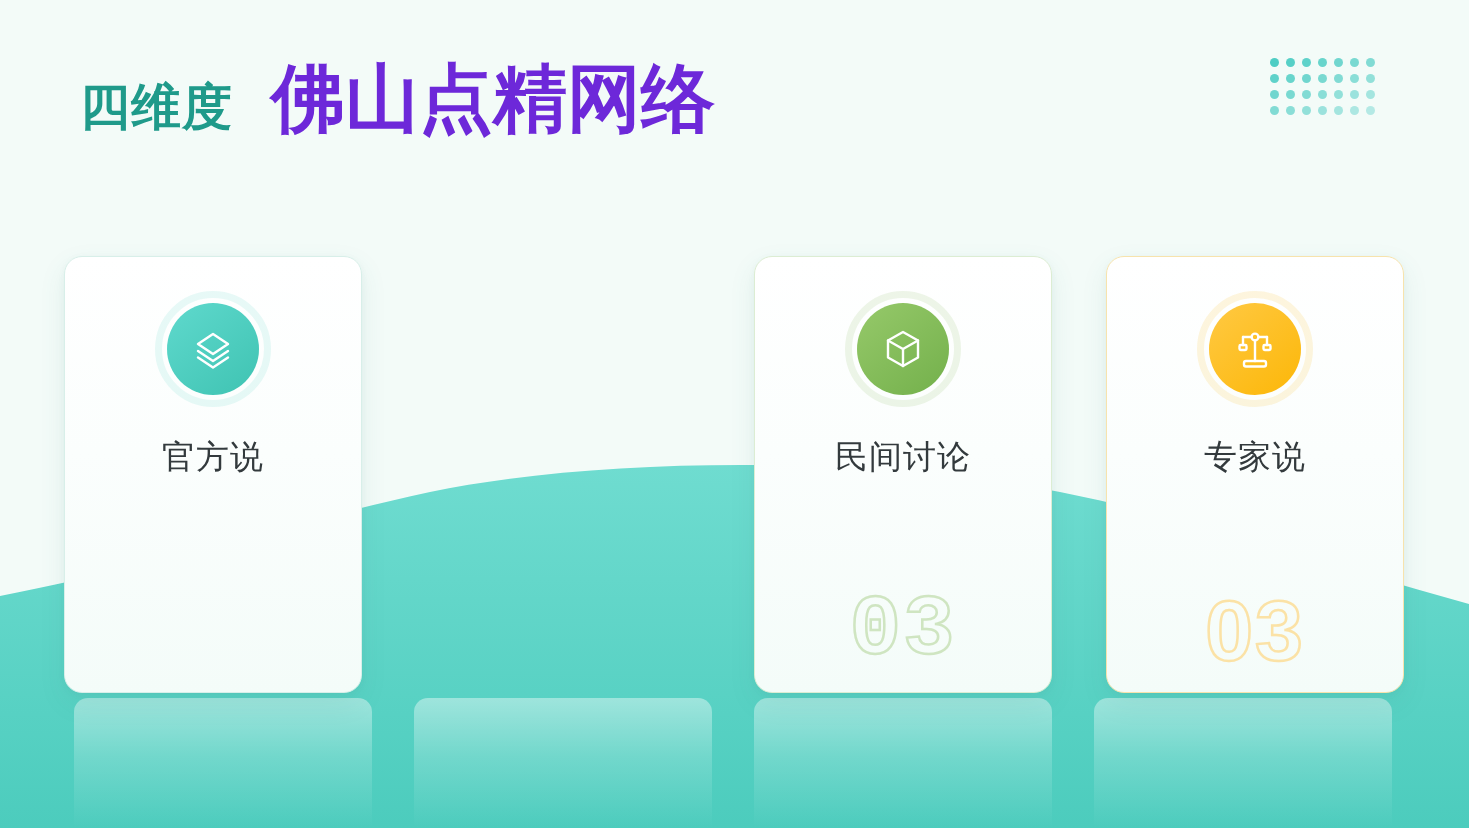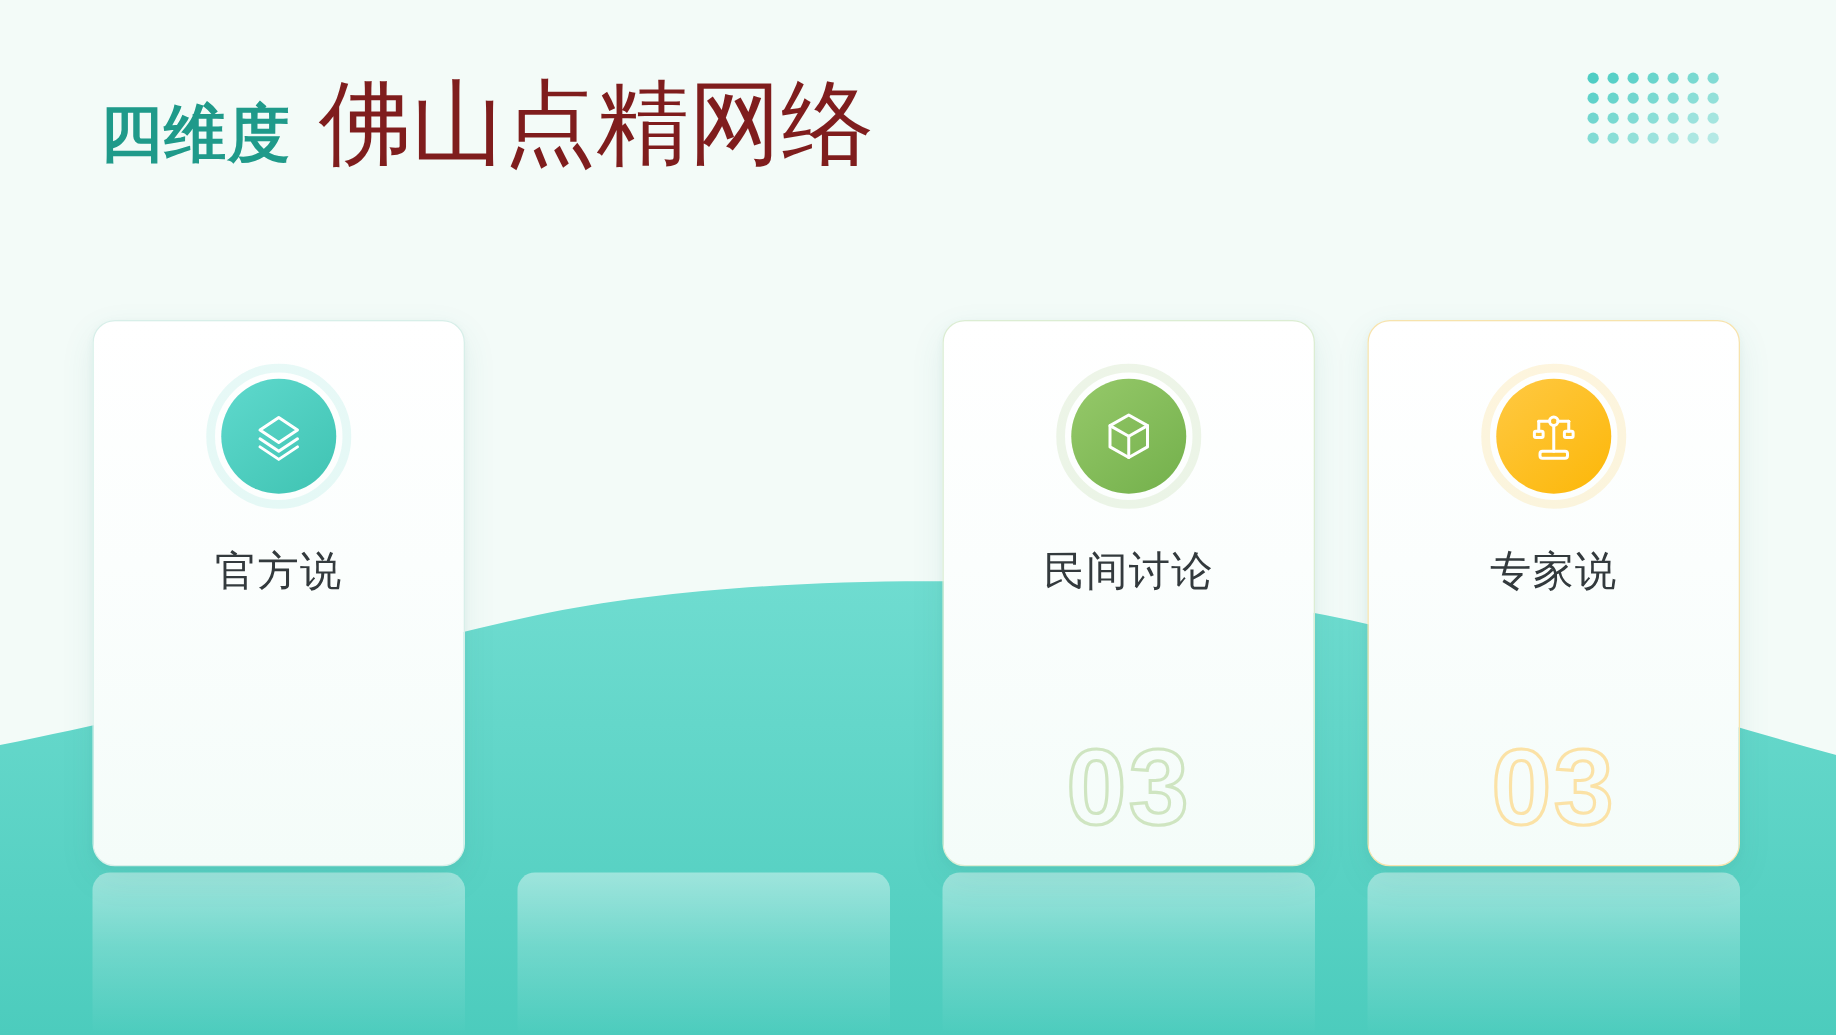--- a/index.html
+++ b/index.html
@@ -48,25 +48,25 @@
   }
   .title-kicker {
     font-size: 50px;
     font-weight: bold;
     color: #1f9a8a;
     letter-spacing: 1px;
     line-height: 1;
   }
   .title-red {
     font-size: 74px;
-    font-weight: normal;
-    color: #7f1d1d;
+    font-weight: bold;
+    color: #6d28d9;
     letter-spacing: 0px;
     line-height: 1;
-    margin-left: 22px;
+    margin-left: 38px;
   }
   .title-black {
     font-size: 74px;
     font-weight: bold;
     color: #121212;
     letter-spacing: 0px;
     line-height: 1;
     margin-left: 24px;
   }
 
@@ -101,21 +101,21 @@
     top: 256px;
     width: 298px;
     height: 437px;
     border-radius: 18px;
     background: linear-gradient(180deg, #ffffff 0%, #fbfefd 45%, #f4fcf9 100%);
     box-shadow: 0 10px 26px rgba(60, 140, 130, 0.10),
                 0 2px 6px rgba(60, 140, 130, 0.06);
     box-sizing: border-box;
     overflow: hidden;
   }
-  .card.c1 { left: 74px;   border: 1.5px solid #d8efe9; }
+  .card.c1 { left: 64px;   border: 1.5px solid #d8efe9; }
   .card.c2 { left: 414px;  border: 1.5px solid #bfe4f7; }
   .card.c3 { left: 754px;  border: 1.5px solid #dcedd3; }
   .card.c4 { left: 1094px; border: 1.5px solid #f7e3ad; }
 
   .icon-wrap {
     position: absolute;
     left: 50%;
     top: 34px;
     transform: translateX(-50%);
     width: 116px;
@@ -283,38 +283,38 @@
               <path d="M8 25 L23 35 L38 25"></path>
               <path d="M8 31.5 L23 41.5 L38 31.5"></path>
             </svg>
           </span>
         </div>
       </div>
       <div class="card-label">官方说</div>
     </div>
 
 
-    <div class="card c3" style="border-color: rgb(220, 237, 211);">
+    <div class="card c3" style="border-color: rgb(220, 237, 211); font-family: Liberation Mono, monospace;">
       <div class="icon-wrap">
         <div class="icon-halo"></div>
         <div class="icon-circle">
           <span>
             <svg width="46" height="46" viewBox="0 0 46 46" fill="none" stroke="#ffffff" stroke-width="2.4" stroke-linecap="round" stroke-linejoin="round">
               <path d="M23 6 L38 14.5 L38 31.5 L23 40 L8 31.5 L8 14.5 Z"></path>
               <path d="M8 14.5 L23 23 L38 14.5"></path>
               <path d="M23 23 L23 40"></path>
             </svg>
           </span>
         </div>
       </div>
       <div class="card-label">民间讨论</div>
       <div class="card-number" style="-webkit-text-stroke: 2.5px rgb(207, 229, 193);">03</div>
     </div>
 
-    <div class="card c4" style="border-color: rgb(247, 227, 173);">
+    <div class="card c4" style="border-color: rgb(247, 227, 173); margin-left: 12px;">
       <div class="icon-wrap">
         <div class="icon-halo"></div>
         <div class="icon-circle">
           <span>
             <svg width="46" height="46" viewBox="0 0 46 46" fill="none" stroke="#ffffff" stroke-width="2.4" stroke-linecap="round" stroke-linejoin="round">
               <circle cx="23" cy="11" r="3.4"></circle>
               <path d="M23 14.5 L23 35"></path>
               <path d="M11 11 L19.6 11"></path>
               <path d="M26.4 11 L35 11"></path>
               <path d="M11 11 L11 19"></path>

